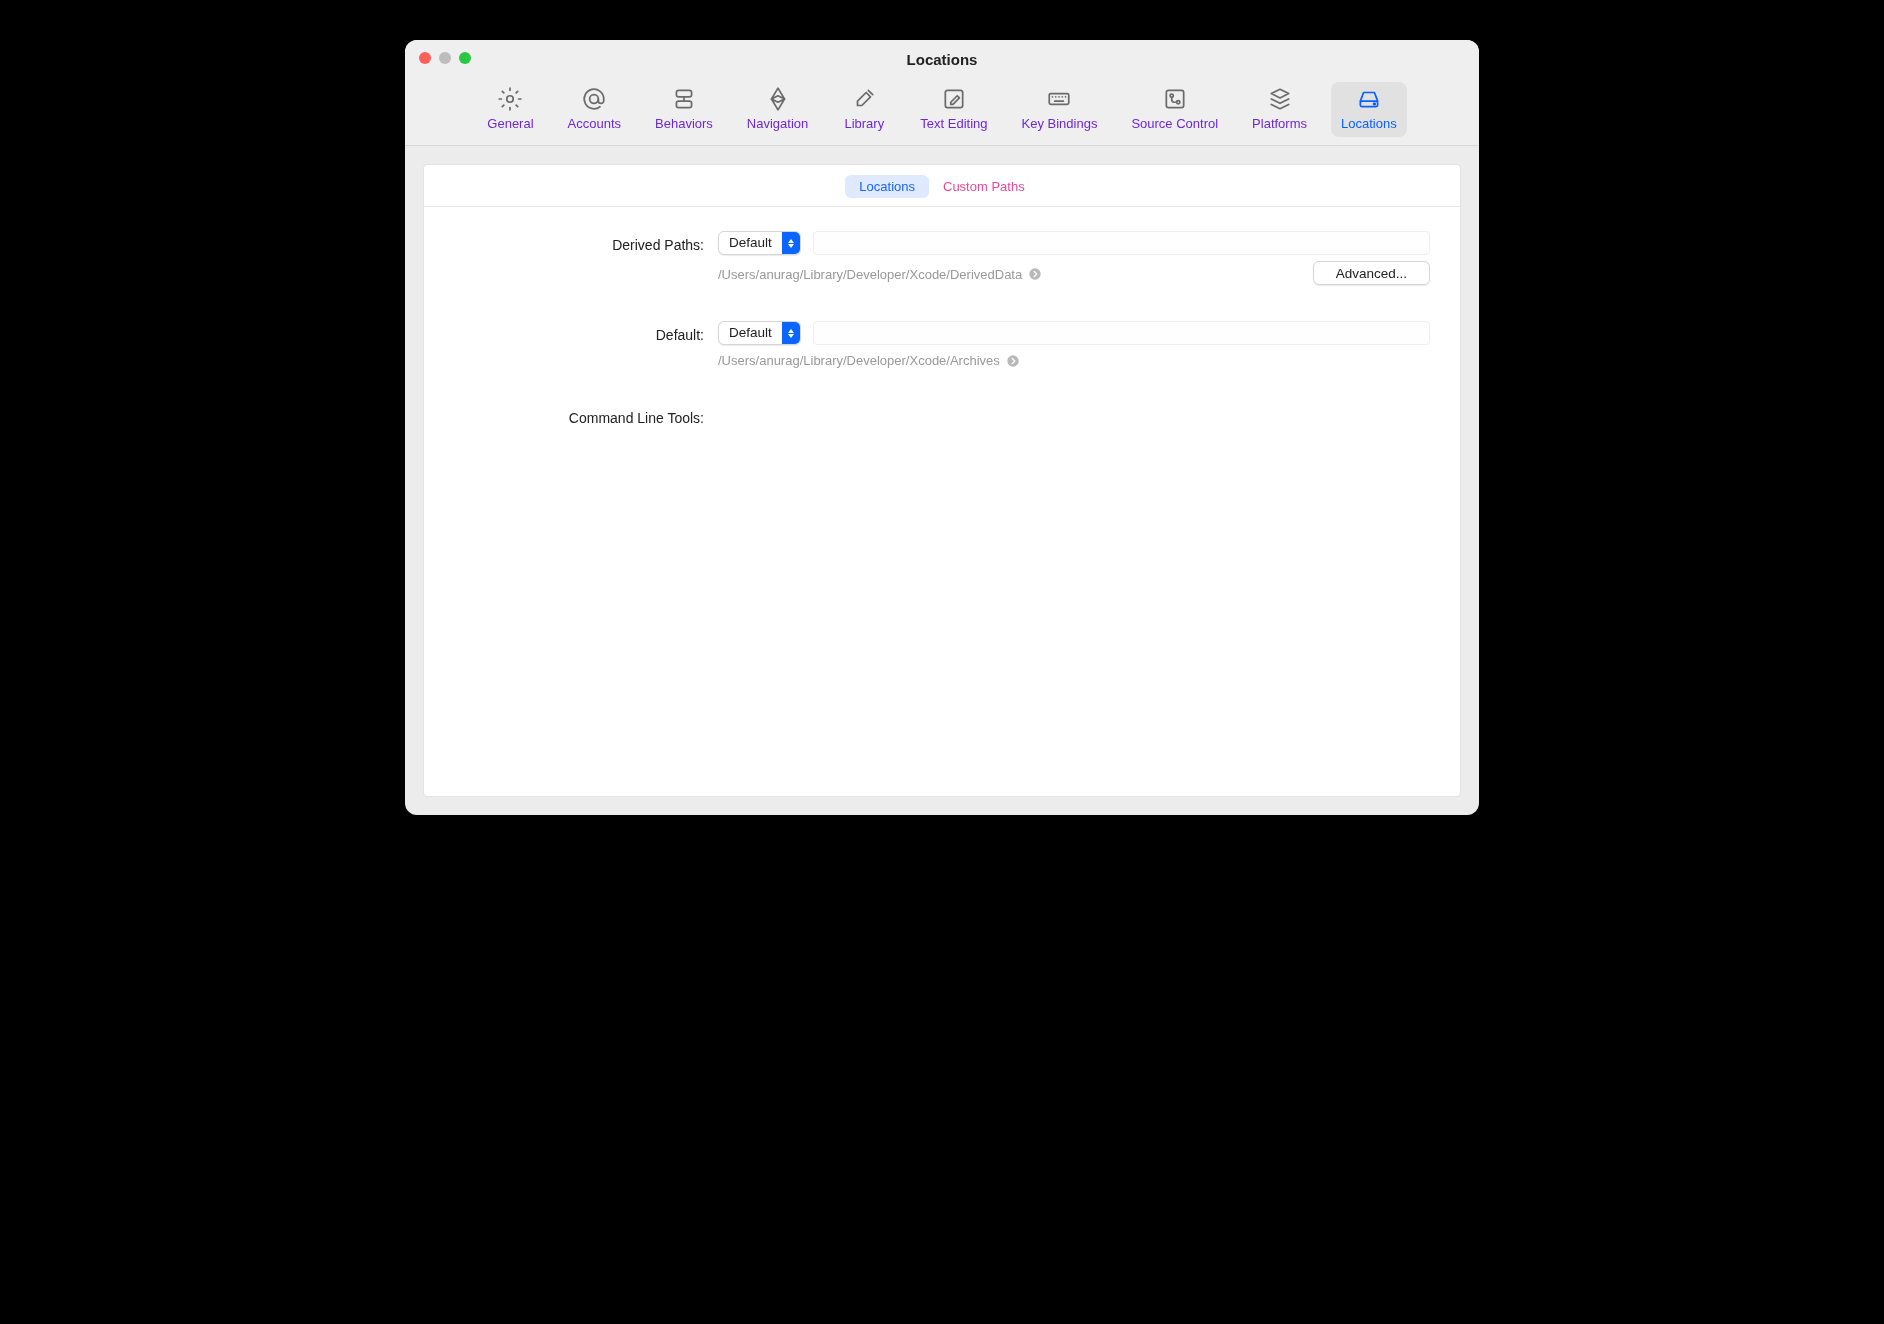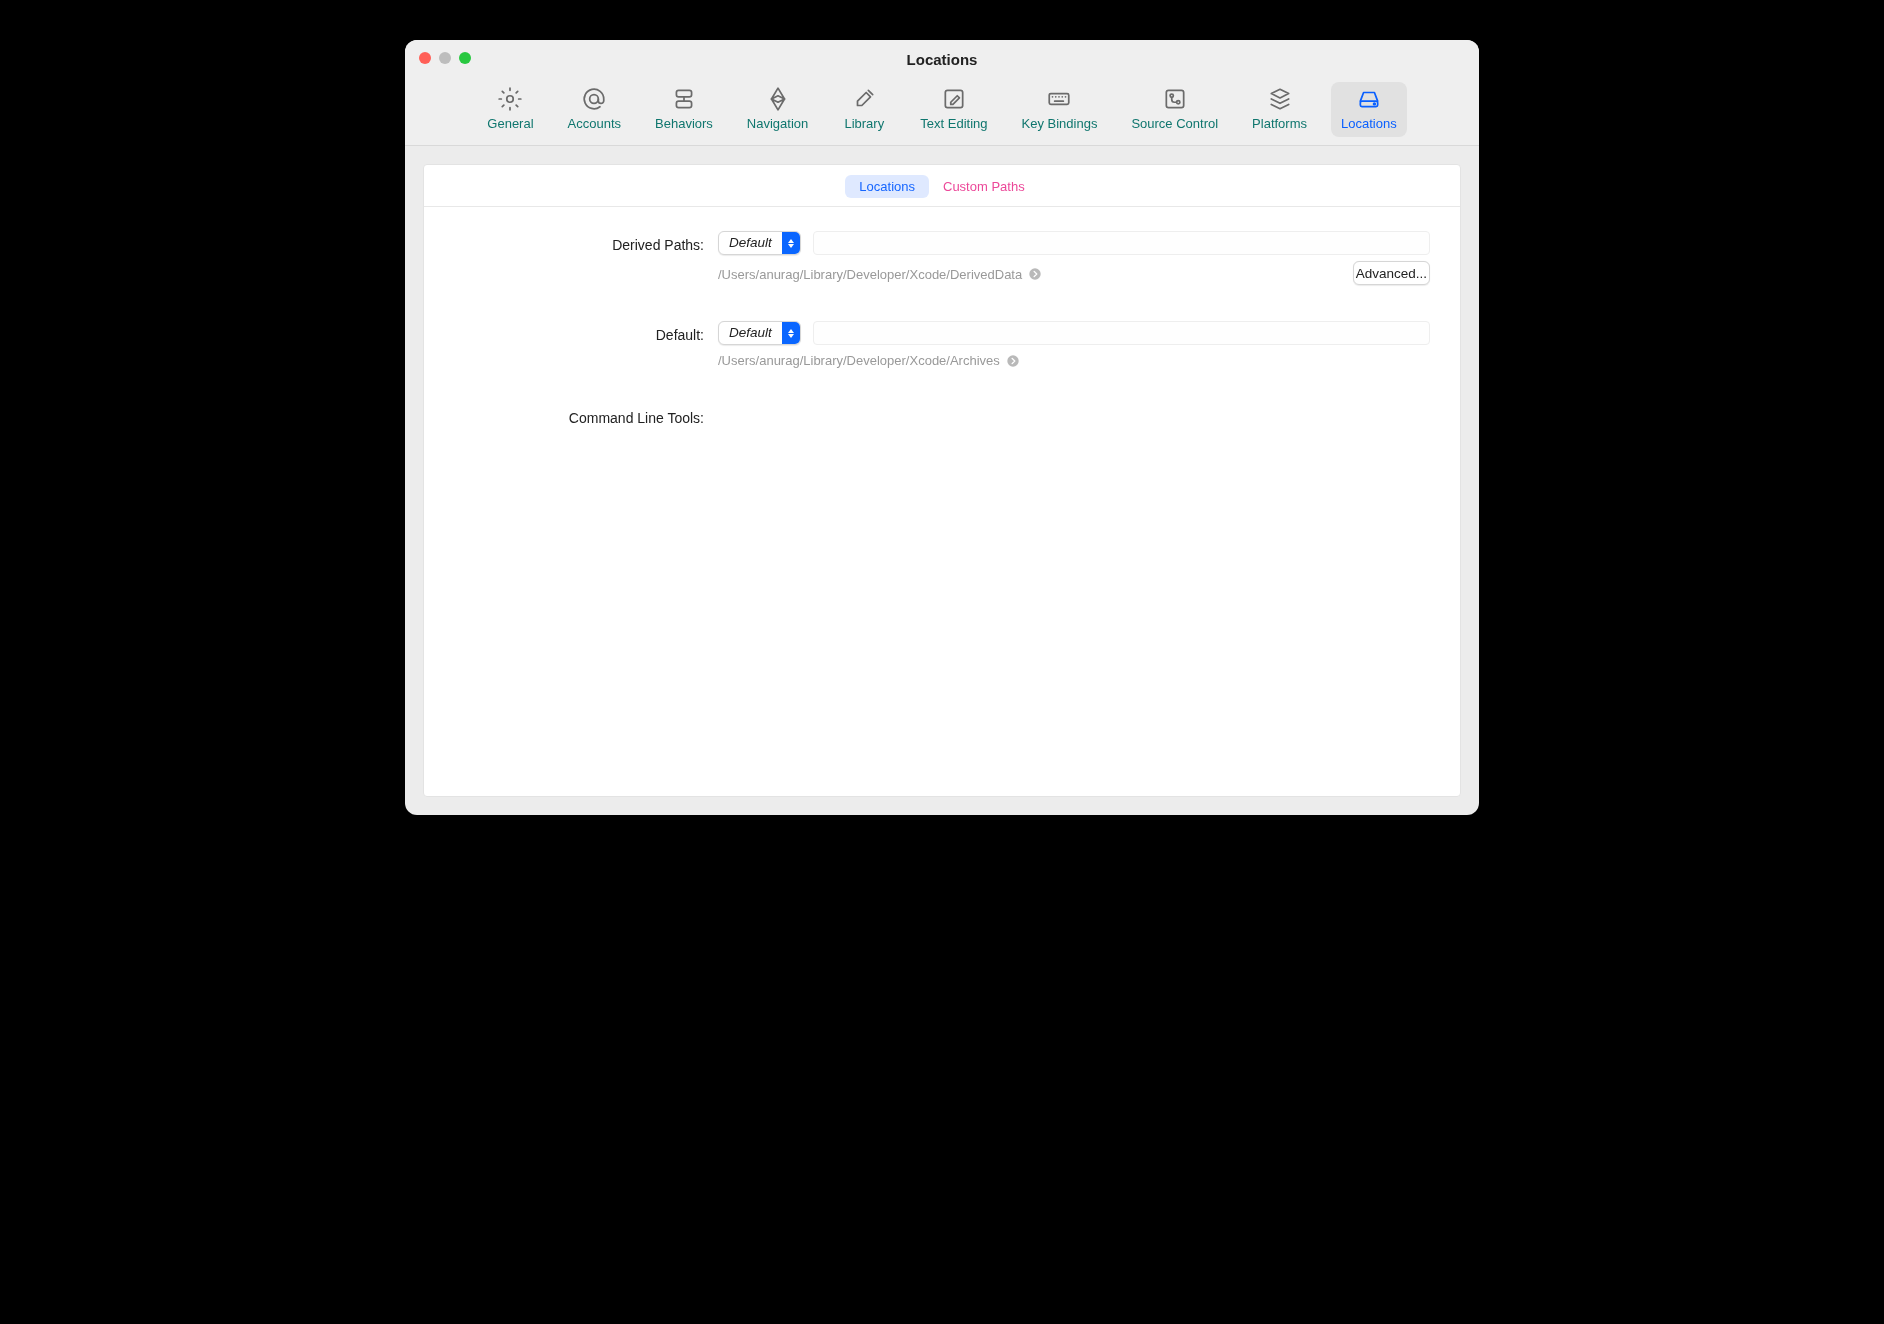--- a/index.html
+++ b/index.html
@@ -67,21 +67,21 @@
     gap: 4px;
     padding: 4px 10px 6px 10px;
     border-radius: 8px;
     color: #555;
     cursor: default;
     min-width: 64px;
   }
   .toolbar-item svg { width: 26px; height: 26px; display:block; }
   .toolbar-item .lbl {
     font-size: 13px;
-    color: #0f766e;
+    color: #6d28d9;
     white-space: nowrap;
   }
   .toolbar-item.active {
     background: #e1e1e1;
   }
   .toolbar-item.active svg,
   .toolbar-item.active .lbl { color: #0a60ff; }
   .toolbar-item.active svg path,
   .toolbar-item.active svg rect,
   .toolbar-item.active svg circle,
@@ -141,21 +141,20 @@
   }
   .row-body {
     display: flex;
     flex-direction: column;
     gap: 8px;
   }
   .controls-line {
     display: flex;
     align-items: flex-start;
     gap: 12px;
-    font-style: italic;
   }
   .popup {
     display: inline-flex;
     align-items: stretch;
     background: #fff;
     border: 1px solid #d6d6d6;
     border-radius: 6px;
     height: 24px;
     box-shadow: 0 0.5px 1px rgba(0,0,0,0.08);
     overflow: hidden;
@@ -203,21 +202,21 @@
   .path-line .go-icon svg { width: 14px; height: 14px; display:block; }
 
   .adv-row {
     display: flex;
     justify-content: flex-end;
     margin-top: -2px;
   }
   .btn {
     display: inline-flex;
     align-items: center;
-    padding: 3px 2px;
+    padding: 3px 22px;
     background: #fff;
     border: 1px solid #d6d6d6;
     border-radius: 6px;
     font-size: 13.5px;
     color: #222;
     box-shadow: 0 0.5px 1px rgba(0,0,0,0.08);
     cursor: default;
     height: 24px;
   }
 

